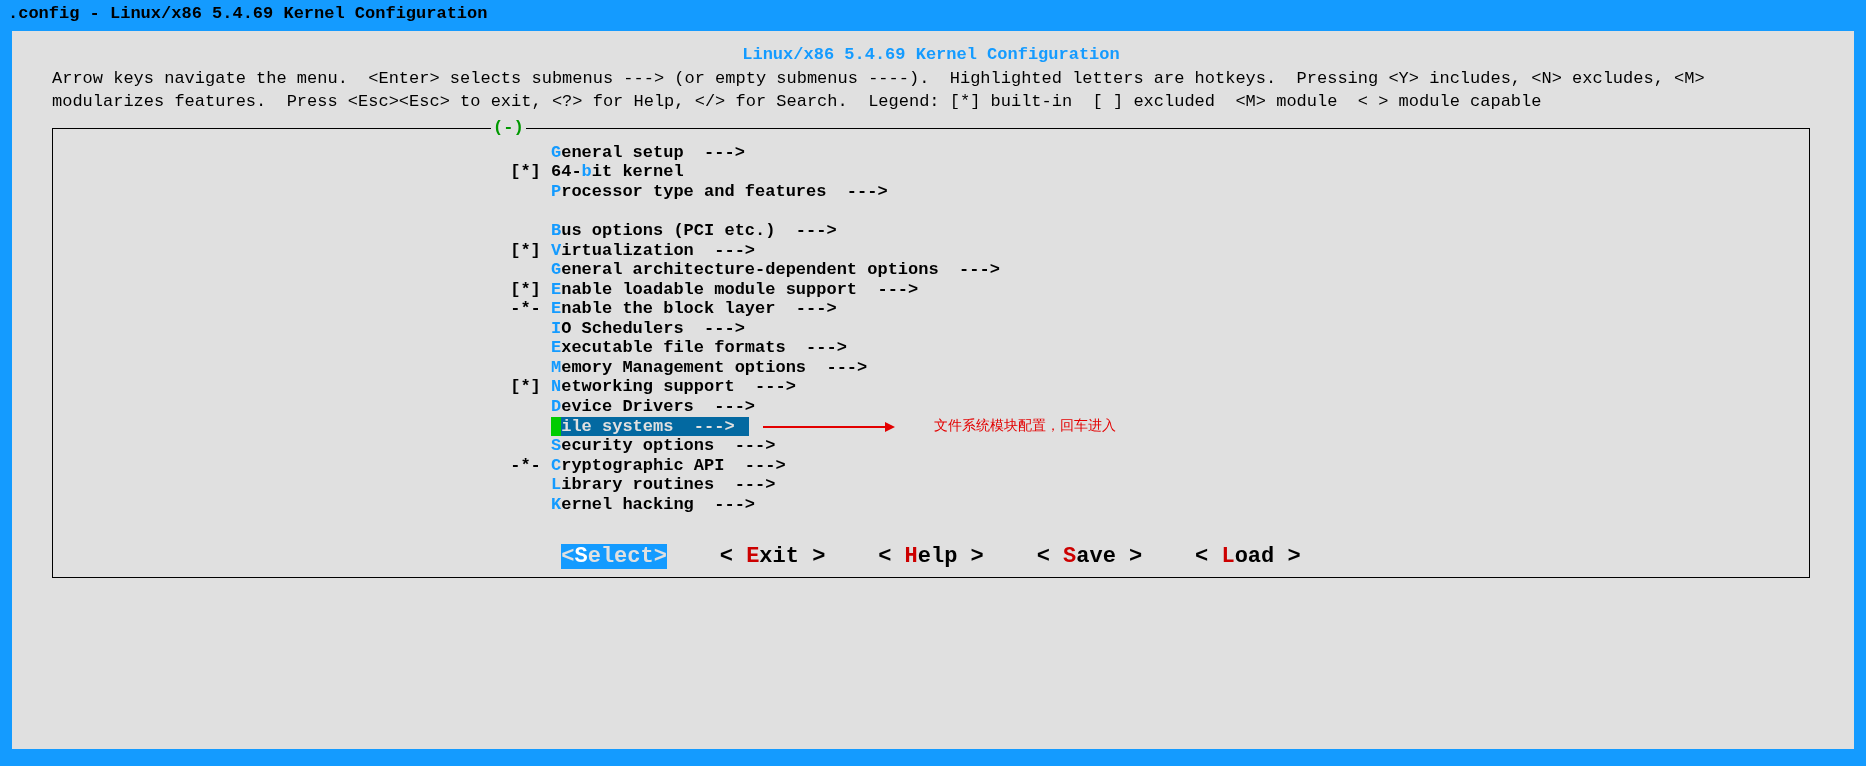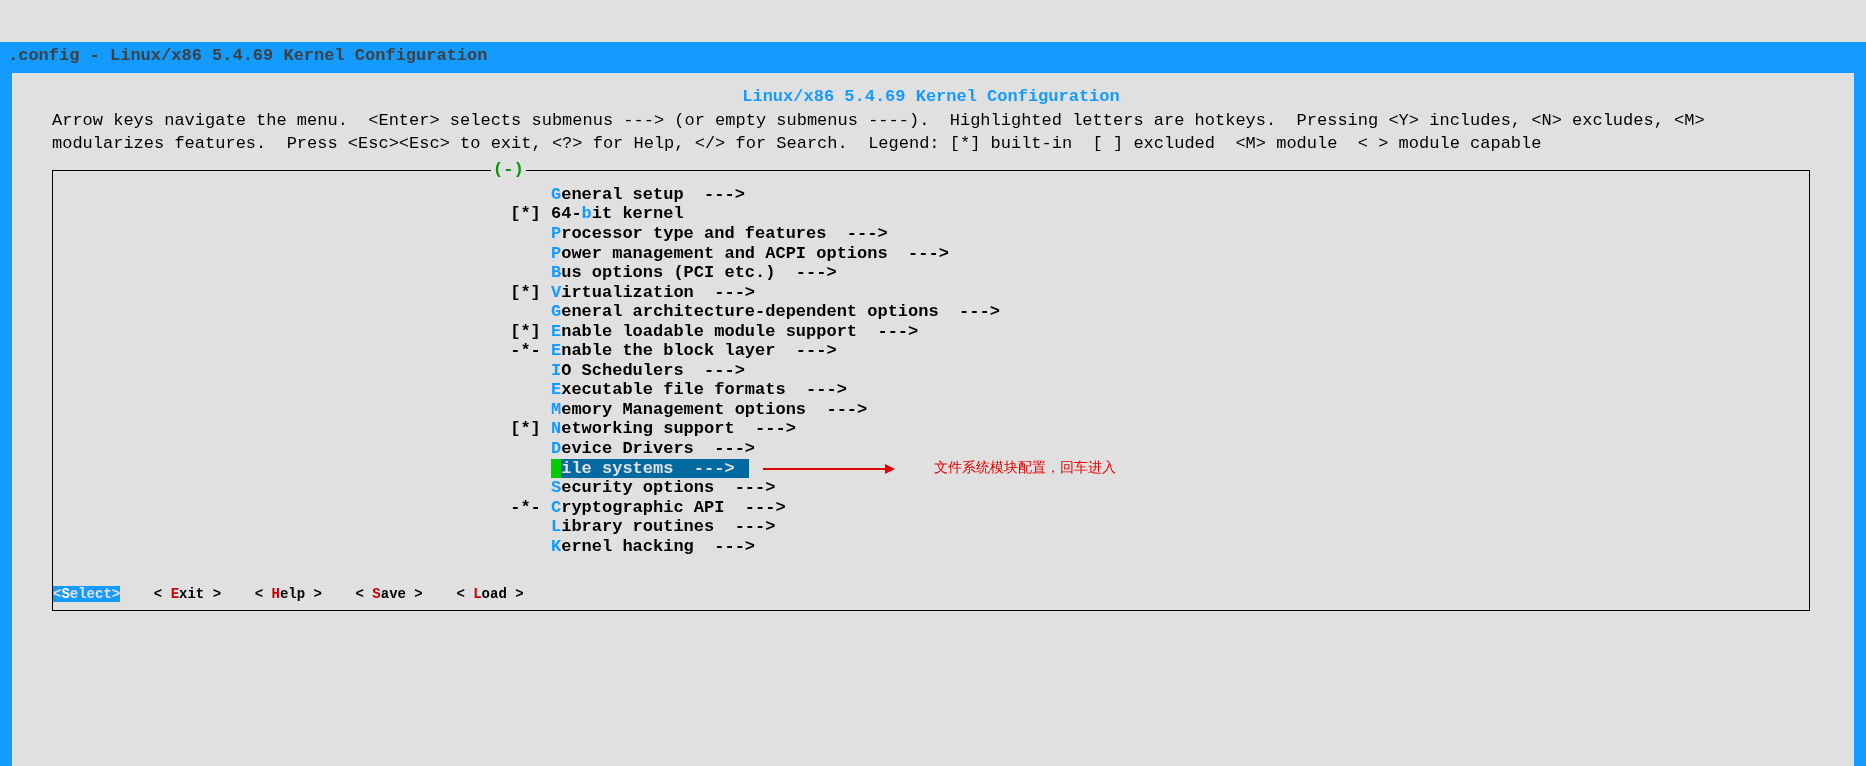--- a/index.html
+++ b/index.html
@@ -12,25 +12,24 @@
     overflow: hidden;
   }
   .window {
     background: #149bff;
     width: 100%;
     height: 100%;
     padding-bottom: 12px;
   }
   .titlebar {
     background: #149bff;
-    color: #404040;
+    color: #000000;
     font-weight: bold;
     padding: 4px 8px 8px 8px;
     font-size: 17px;
-    margin-top: 42px;
   }
   .content-outer {
     background: #e0e0e0;
     margin: 0 12px;
     height: calc(100% - 36px);
     padding: 14px 16px 4px 12px;
   }
   .dialog-title {
     color: #149bff;
     font-weight: bold;
@@ -117,22 +116,23 @@
     color: #e30000;
     font-weight: normal;
     font-size: 14px;
     font-family: "Microsoft YaHei", sans-serif;
     white-space: nowrap;
   }
   .button-bar {
     border: 1px solid #000;
     border-top: none;
     margin: 0 28px;
+    text-align: center;
     padding: 6px 0 8px 0;
-    font-size: 14px;
+    font-size: 22px;
     font-weight: bold;
     white-space: pre;
   }
   .btn-sel {
     background: #149bff;
     color: #e0e0e0;
   }
   .btn-sel .hk { color: #fff; }
   .btn .hk { color: #cc0000; }
 </style>
@@ -146,21 +146,21 @@
     <div class="dialog-title">Linux/x86 5.4.69 Kernel Configuration</div>
     <div class="help-text"><span>Arrow keys navigate the menu.  &lt;Enter&gt; selects submenus ---&gt; (or empty submenus ----).  Highlighted letters are hotkeys.  Pressing &lt;Y&gt; includes, &lt;N&gt; excludes, &lt;M&gt;</span>
 <span>modularizes features.  Press &lt;Esc&gt;&lt;Esc&gt; to exit, &lt;?&gt; for Help, &lt;/&gt; for Search.  Legend: [*] built-in  [ ] excluded  &lt;M&gt; module  &lt; &gt; module capable</span></div>
 
     <div class="menu-frame">
       <div class="frame-top-label">(-)</div>
       <div class="menu-items" id="menu-items">
           <div class="menu-row"><span class="prefix">    </span><span class="label-area"><span class="hotkey">G</span><span>eneral setup  ---&gt;</span></span></div>
           <div class="menu-row"><span class="prefix">[*] </span><span class="label-area"><span>64-</span><span class="hotkey">b</span><span>it kernel</span></span></div>
           <div class="menu-row"><span class="prefix">    </span><span class="label-area"><span class="hotkey">P</span><span>rocessor type and features  ---&gt;</span></span></div>
-          <div class="menu-row"><span class="prefix">    </span><span class="label-area"><span class="hotkey">P</span><span>ower management and ACPI options  ---&gt;</span></span></div>
+          <div class="menu-row"><span class="prefix">    </span></div>
           <div class="menu-row"><span class="prefix">    </span><span class="label-area"><span class="hotkey">B</span><span>us options (PCI etc.)  ---&gt;</span></span></div>
           <div class="menu-row"><span class="prefix">[*] </span><span class="label-area"><span class="hotkey">V</span><span>irtualization  ---&gt;</span></span></div>
           <div class="menu-row"><span class="prefix">    </span><span class="label-area"><span class="hotkey">G</span><span>eneral architecture-dependent options  ---&gt;</span></span></div>
           <div class="menu-row"><span class="prefix">[*] </span><span class="label-area"><span class="hotkey">E</span><span>nable loadable module support  ---&gt;</span></span></div>
           <div class="menu-row"><span class="prefix">-*- </span><span class="label-area"><span class="hotkey">E</span><span>nable the block layer  ---&gt;</span></span></div>
           <div class="menu-row"><span class="prefix">    </span><span class="label-area"><span class="hotkey">I</span><span>O Schedulers  ---&gt;</span></span></div>
           <div class="menu-row"><span class="prefix">    </span><span class="label-area"><span class="hotkey">E</span><span>xecutable file formats  ---&gt;</span></span></div>
           <div class="menu-row"><span class="prefix">    </span><span class="label-area"><span class="hotkey">M</span><span>emory Management options  ---&gt;</span></span></div>
           <div class="menu-row"><span class="prefix">[*] </span><span class="label-area"><span class="hotkey">N</span><span>etworking support  ---&gt;</span></span></div>
           <div class="menu-row"><span class="prefix">    </span><span class="label-area"><span class="hotkey">D</span><span>evice Drivers  ---&gt;</span></span></div>

